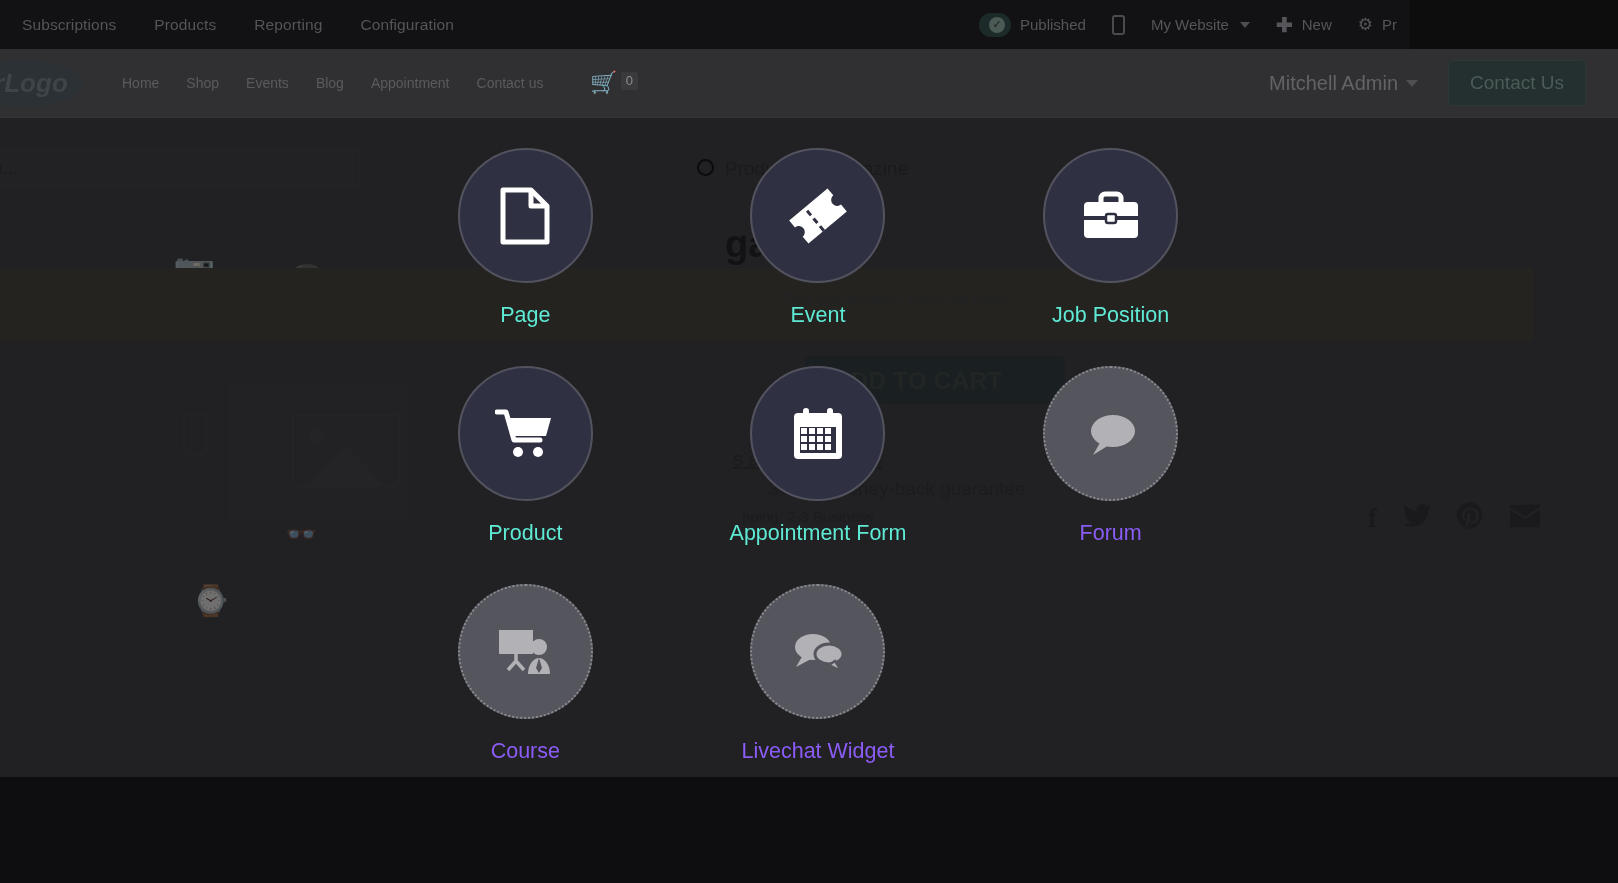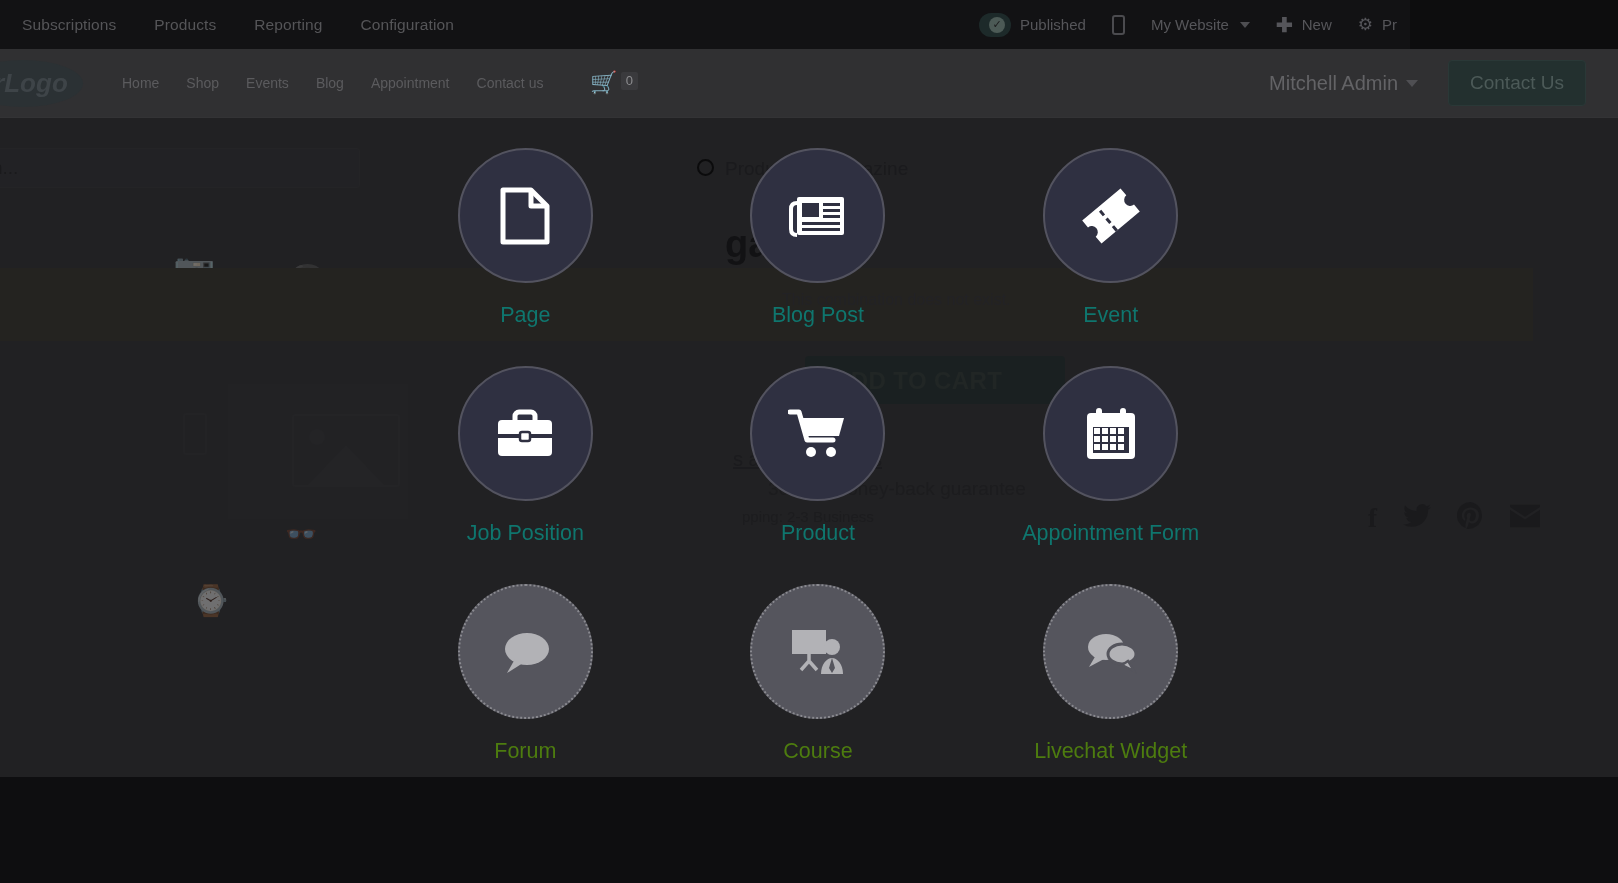--- a/index.html
+++ b/index.html
@@ -354,22 +354,22 @@
   .circle.disabled {
     background: #55555d;
     border: 2px dotted #8a8a90;
   }
   .circle svg { display: block; }
   .picker-label {
     margin-top: 20px;
     font-size: 21.5px;
     white-space: nowrap;
   }
-  .picker-label.enabled { color: #0f766e; }
-  .picker-label.disabled { color: #4d7c0f; }
+  .picker-label.enabled { color: #5eead4; }
+  .picker-label.disabled { color: #8b5cf6; }
 
   .cursor-dot {
     position: absolute;
     left: 697px; top: 41px;
     width: 17px; height: 17px;
     border-radius: 50%;
     border: 2.5px solid #0b0b0c;
     z-index: 30;
   }
 </style>
@@ -507,35 +507,20 @@
       <div class="picker-cell">
         <div class="circle enabled">
           <svg width="52" height="58" viewBox="0 0 52 58" aria-hidden="true">
             <path d="M4 3 h28 l16 16 v36 H4 Z" fill="none" stroke="#fff" stroke-width="5" stroke-linejoin="round"></path>
             <path d="M32 3 v16 h16" fill="none" stroke="#fff" stroke-width="5" stroke-linejoin="round"></path>
           </svg>
         </div>
         <div class="picker-label enabled">Page</div>
       </div>
 
-      <div class="picker-cell">
-        <div class="circle enabled">
-          <svg width="60" height="50" viewBox="0 0 60 50" aria-hidden="true">
-            <rect x="9" y="6" width="47" height="38" rx="2" fill="#fff"></rect>
-            <path d="M9 12 C5 12 3 14 3 18 v20 c0 4 2 6 6 6" fill="none" stroke="#fff" stroke-width="4"></path>
-            <rect x="14" y="12" width="17" height="14" fill="#2f3041"></rect>
-            <rect x="35" y="12" width="17" height="3" fill="#2f3041"></rect>
-            <rect x="35" y="18" width="17" height="3" fill="#2f3041"></rect>
-            <rect x="35" y="24" width="17" height="3" fill="#2f3041"></rect>
-            <rect x="14" y="31" width="38" height="3" fill="#2f3041"></rect>
-            <rect x="14" y="37" width="38" height="3" fill="#2f3041"></rect>
-          </svg>
-        </div>
-        <div class="picker-label enabled">Blog Post</div>
-      </div>
 
       <div class="picker-cell">
         <div class="circle enabled">
           <svg width="62" height="62" viewBox="0 0 62 62" aria-hidden="true">
             <g transform="rotate(-40 31 31)">
               <path d="M6 16 h50 v9 a6 6 0 0 0 0 12 v9 H6 v-9 a6 6 0 0 0 0-12 Z" fill="#fff"></path>
               <path d="M26 20 v6 M26 30 v6 M26 40 v6" stroke="#2f3041" stroke-width="3"></path>
             </g>
           </svg>
         </div>

